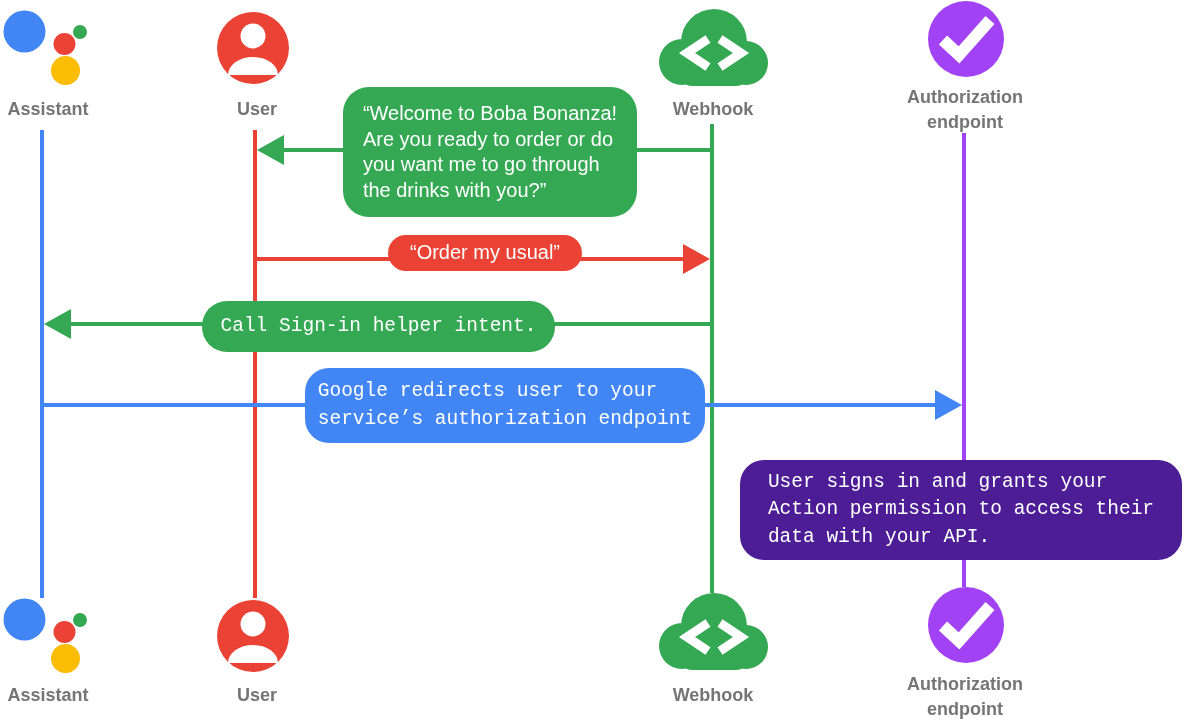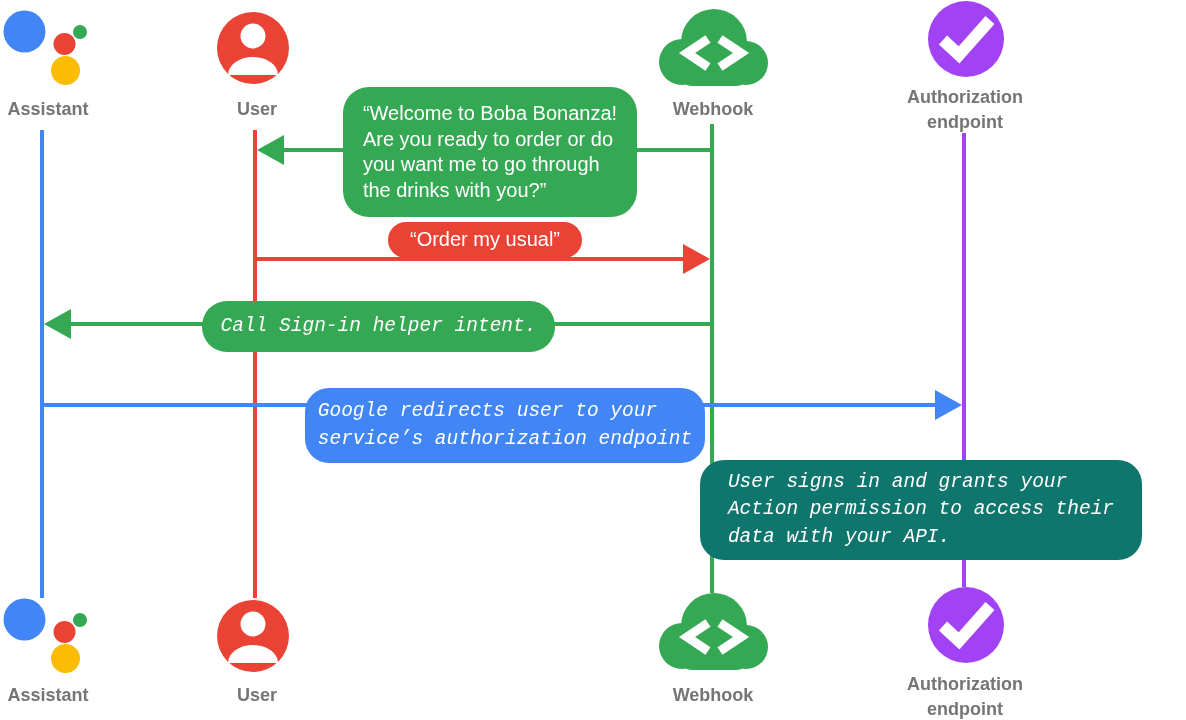--- a/index.html
+++ b/index.html
@@ -6,21 +6,21 @@
   .canvas{position:relative;width:1186px;height:720px;background:#ffffff;overflow:hidden;
           font-family:"Liberation Sans",sans-serif;}
   .lifeline{position:absolute;width:4px;background:currentColor;}
   .hline{position:absolute;height:4px;background:currentColor;}
   .ah{position:absolute;width:0;height:0;border-top:15px solid transparent;border-bottom:15px solid transparent;}
   .ah-left{border-right:27px solid currentColor;}
   .ah-right{border-left:27px solid currentColor;}
   .bubble{position:absolute;display:flex;align-items:center;justify-content:center;
           text-align:left;color:#ffffff;white-space:pre-line;box-sizing:border-box;}
   .sans{font-size:20px;line-height:25.5px;}
-  .mono{font-family:"Liberation Mono","DejaVu Sans Mono",monospace;font-style:italic;
+  .mono{font-family:"Liberation Mono","DejaVu Sans Mono",monospace;
         font-size:19.5px;line-height:27.5px;}
   .actor-label{position:absolute;transform:translateX(-50%);width:260px;text-align:center;
                font-weight:bold;font-size:18px;line-height:25px;color:#757575;white-space:pre-line;}
   .icon{position:absolute;}
 </style>
 </head>
 <body>
 
 <div class="canvas">
 
@@ -39,28 +39,28 @@
   <div class="ah ah-left" style="left:44px;top:309px;color:#34A853;"></div>
 
   <div class="hline" style="left:42px;top:403px;width:896px;color:#4285F4;"></div>
   <div class="ah ah-right" style="left:935px;top:390px;color:#4285F4;"></div>
 
   <div class="bubble sans" style="left:343px;top:87px;width:294px;height:130px;border-radius:26px;background:#34A853;">“Welcome to Boba Bonanza!
 Are you ready to order or do
 you want me to go through
 the drinks with you?”</div>
 
-  <div class="bubble sans" style="left:388px;top:222px;width:194px;height:36px;border-radius:24px;background:#EA4335;">“Order my usual”</div>
+  <div class="bubble sans" style="left:388px;top:235px;width:194px;height:36px;border-radius:24px;background:#EA4335;">“Order my usual”</div>
 
   <div class="bubble mono" style="left:202px;top:301px;width:353px;height:51px;border-radius:25px;background:#34A853;">Call Sign-in helper intent.</div>
 
-  <div class="bubble mono" style="left:305px;top:388px;width:400px;height:75px;border-radius:24px;background:#4285F4;">Google redirects user to your
+  <div class="bubble mono" style="left:305px;top:368px;width:400px;height:75px;border-radius:24px;background:#4285F4;">Google redirects user to your
 service’s authorization endpoint</div>
 
-  <div class="bubble mono" style="left:700px;top:460px;width:442px;height:100px;border-radius:24px;background:#0f766e;">User signs in and grants your
+  <div class="bubble mono" style="left:740px;top:460px;width:442px;height:100px;border-radius:24px;background:#4c1d95;">User signs in and grants your
 Action permission to access their
 data with your API.</div>
 
   <svg class="icon" style="left:3px;top:8px;" width="86" height="78" viewBox="0 0 86 78">
     <circle cx="21.5" cy="23.5" r="21" fill="#4285F4"></circle>
     <circle cx="61.5" cy="36" r="11" fill="#EA4335"></circle>
     <circle cx="77" cy="24" r="7" fill="#34A853"></circle>
     <circle cx="62.5" cy="62.5" r="14.5" fill="#FBBC04"></circle>
   </svg>
 

